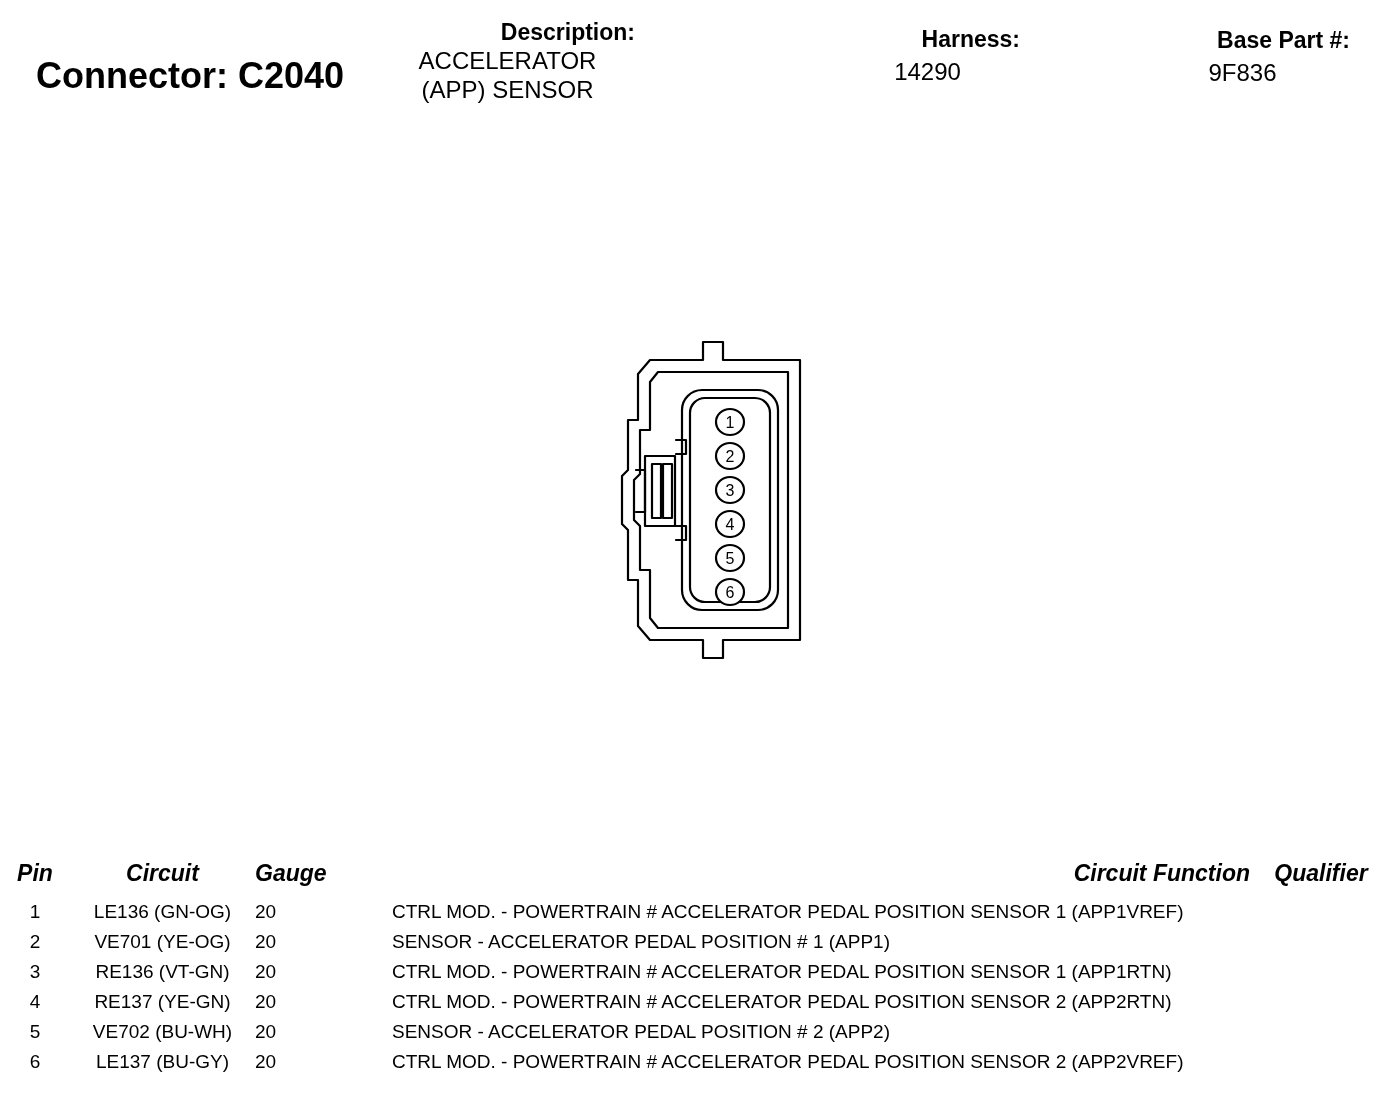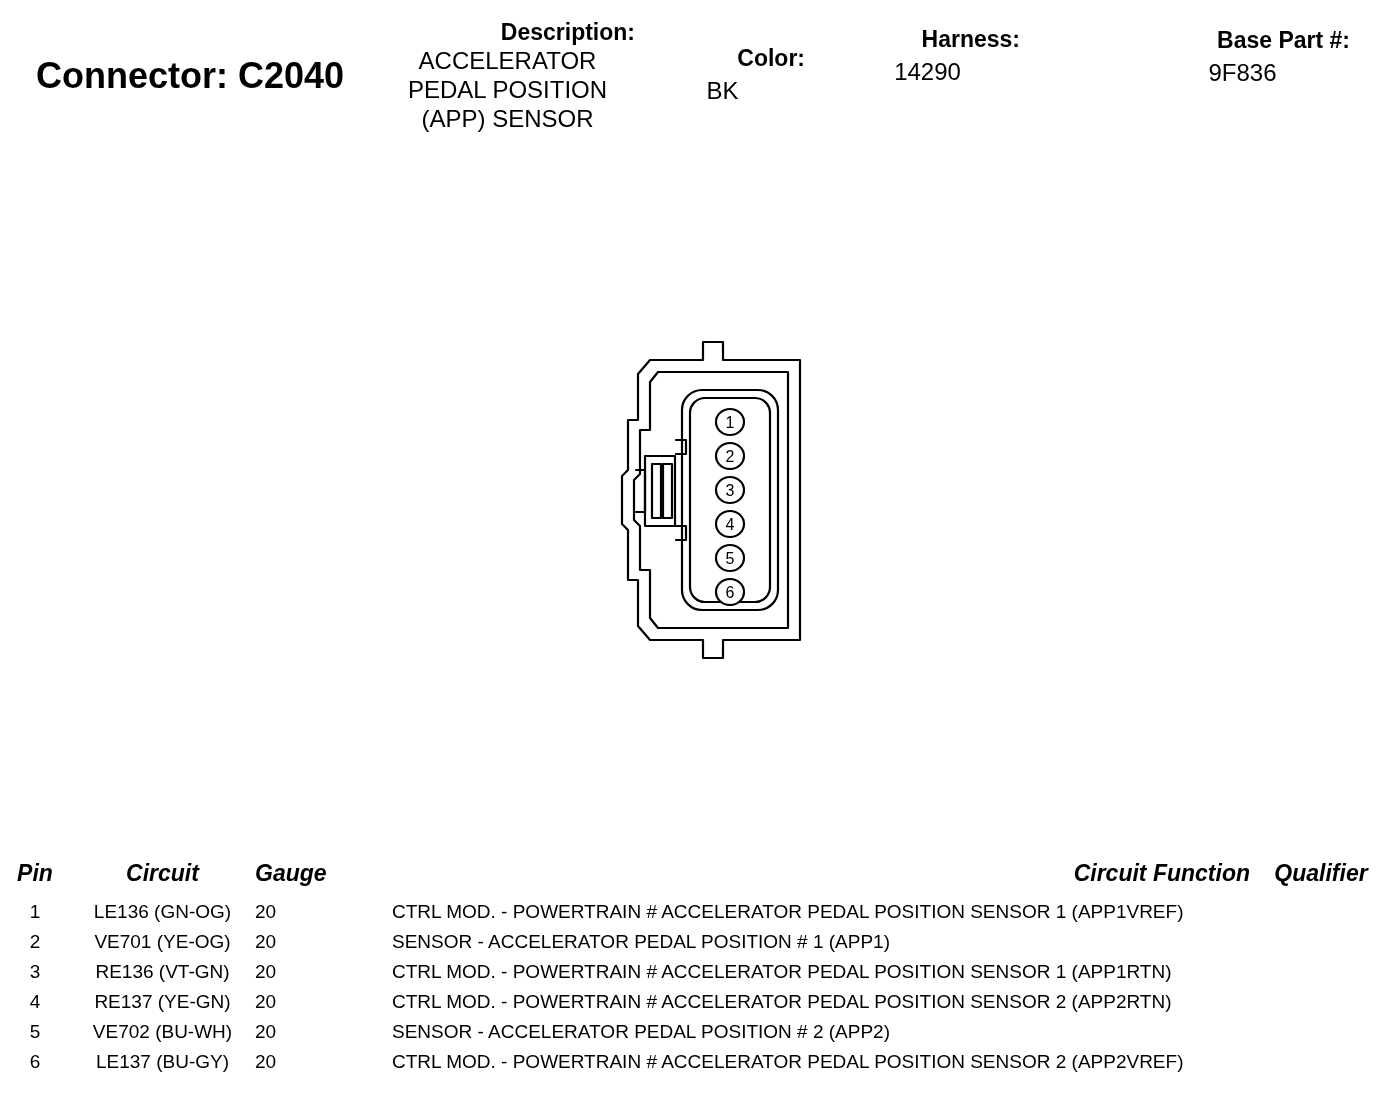--- a/index.html
+++ b/index.html
@@ -133,29 +133,23 @@
 </head>
 <body>
 
 <div id="header">
 
   <div id="connector-title">Connector: C2040</div>
 
   <div id="desc-block">
     <div class="hdr-label">Description:</div>
     <div class="hdr-value">ACCELERATOR</div>
-    <div class="hdr-value">PEDAL POSITION</div>
     <div class="hdr-value">(APP) SENSOR</div>
   </div>
 
-  <div id="color-block">
-    <div class="hdr-label">Color:</div>
-    <div class="hdr-gap"></div>
-    <div class="hdr-value">BK</div>
-  </div>
 
   <div id="harness-block">
     <div class="hdr-label">Harness:</div>
     <div class="hdr-gap"></div>
     <div class="hdr-value">14290</div>
   </div>
 
   <div id="basepart-block">
     <div class="hdr-label">Base Part #:</div>
     <div class="hdr-gap"></div>

